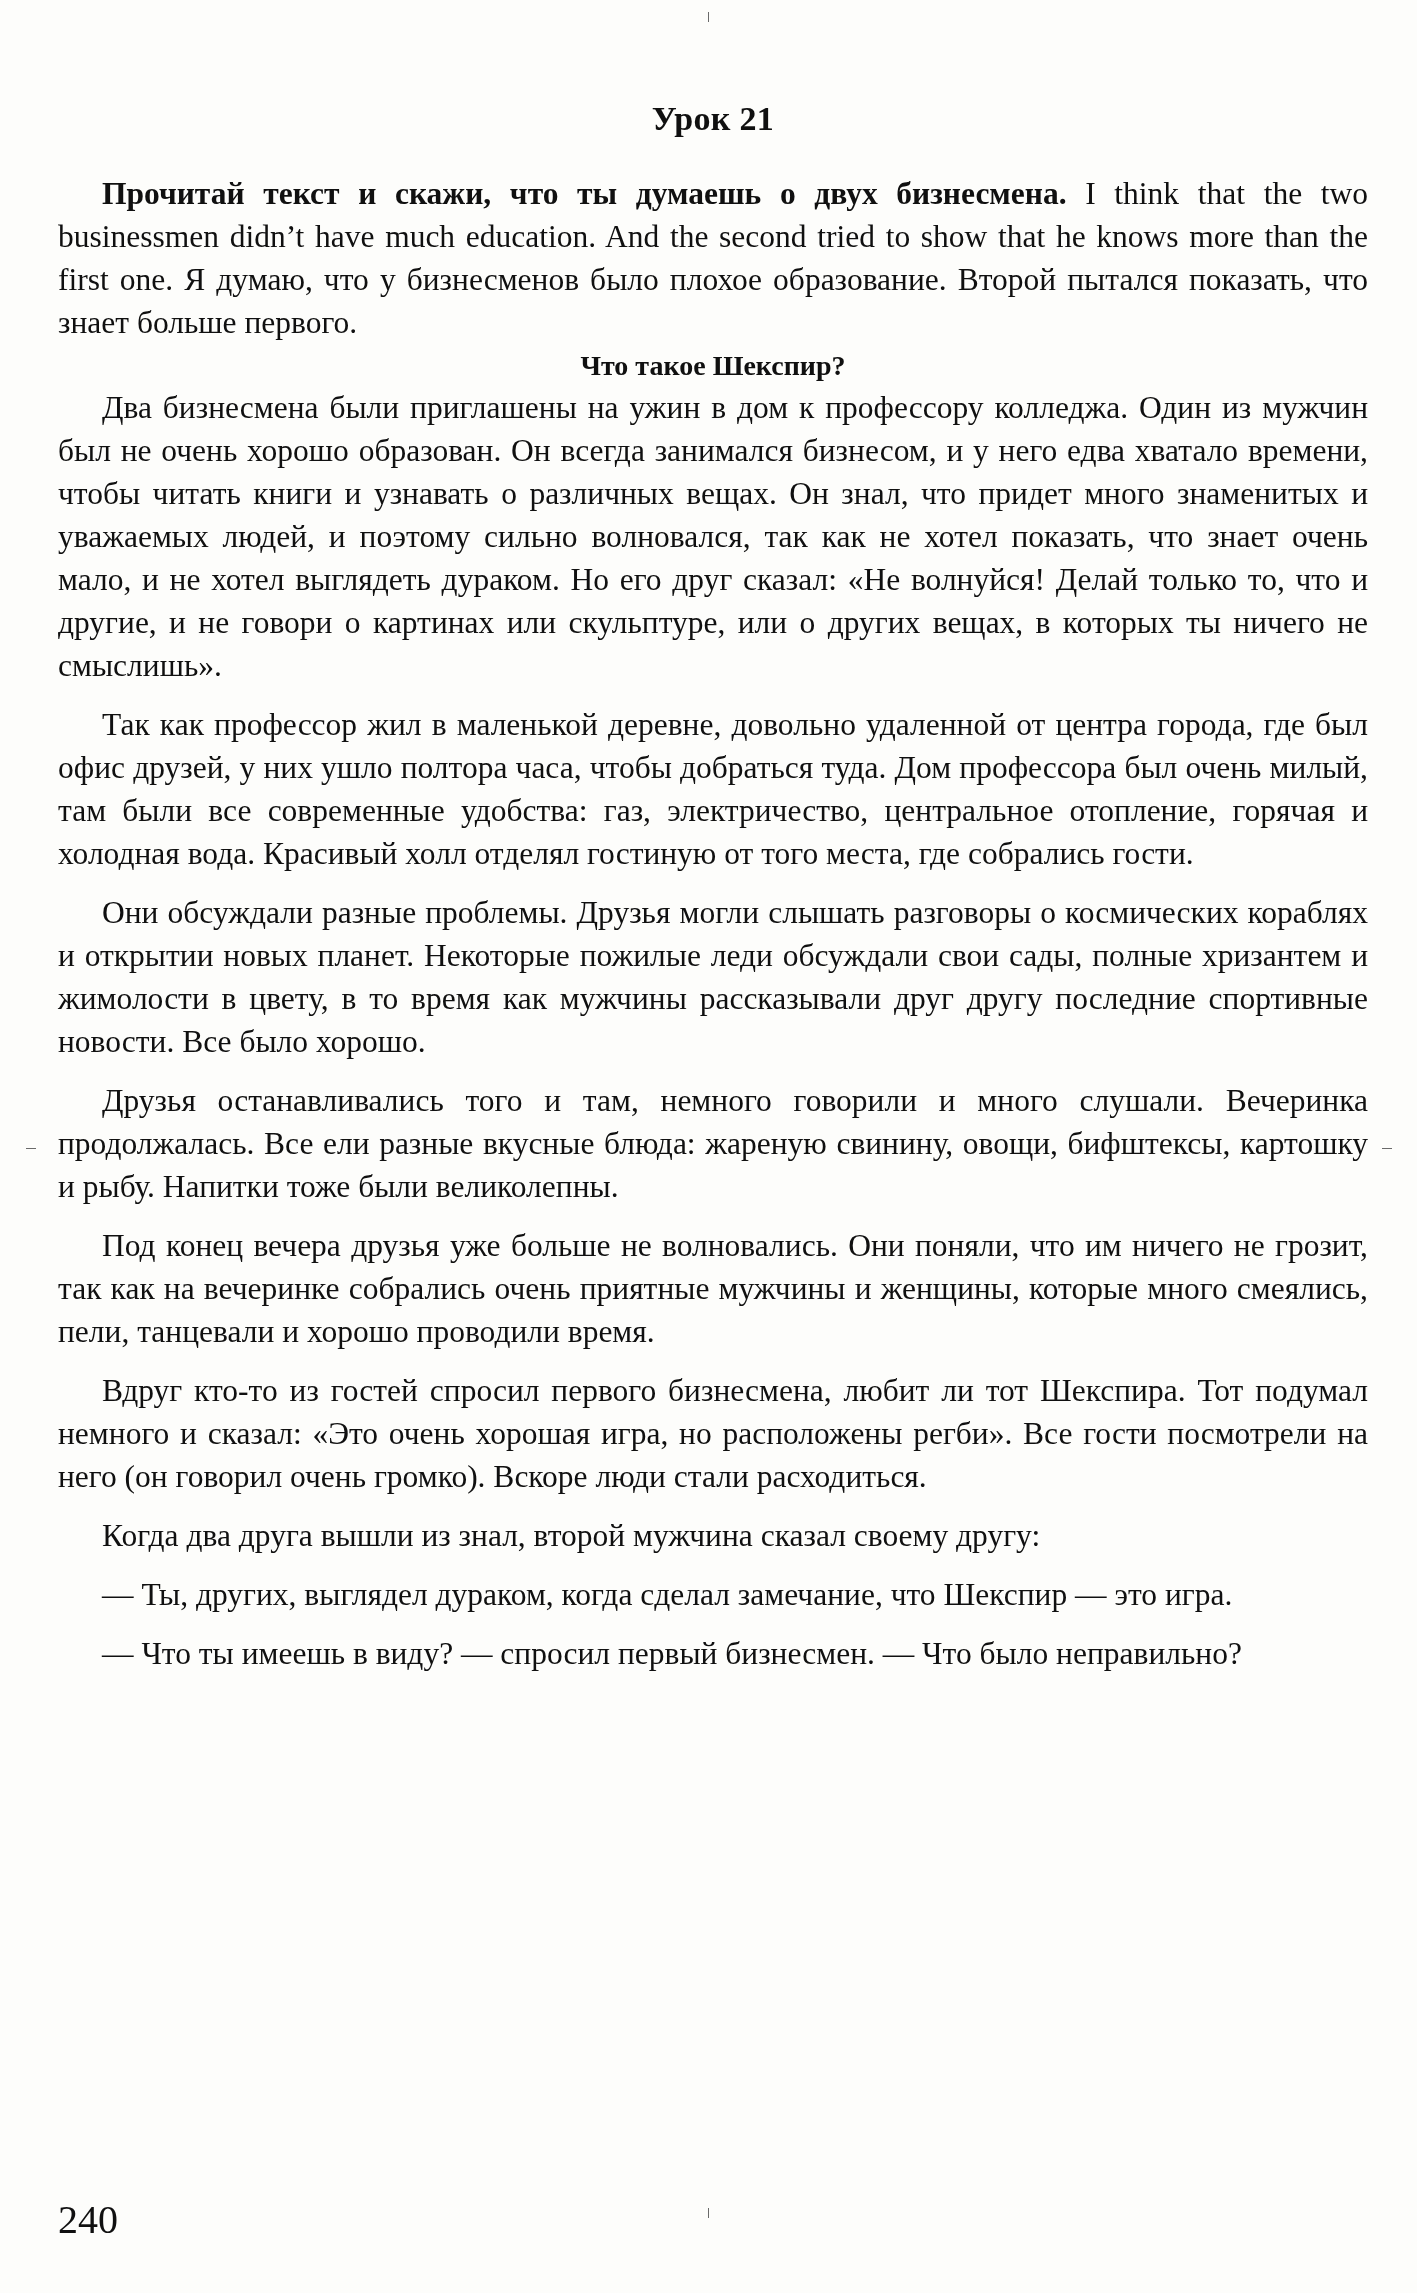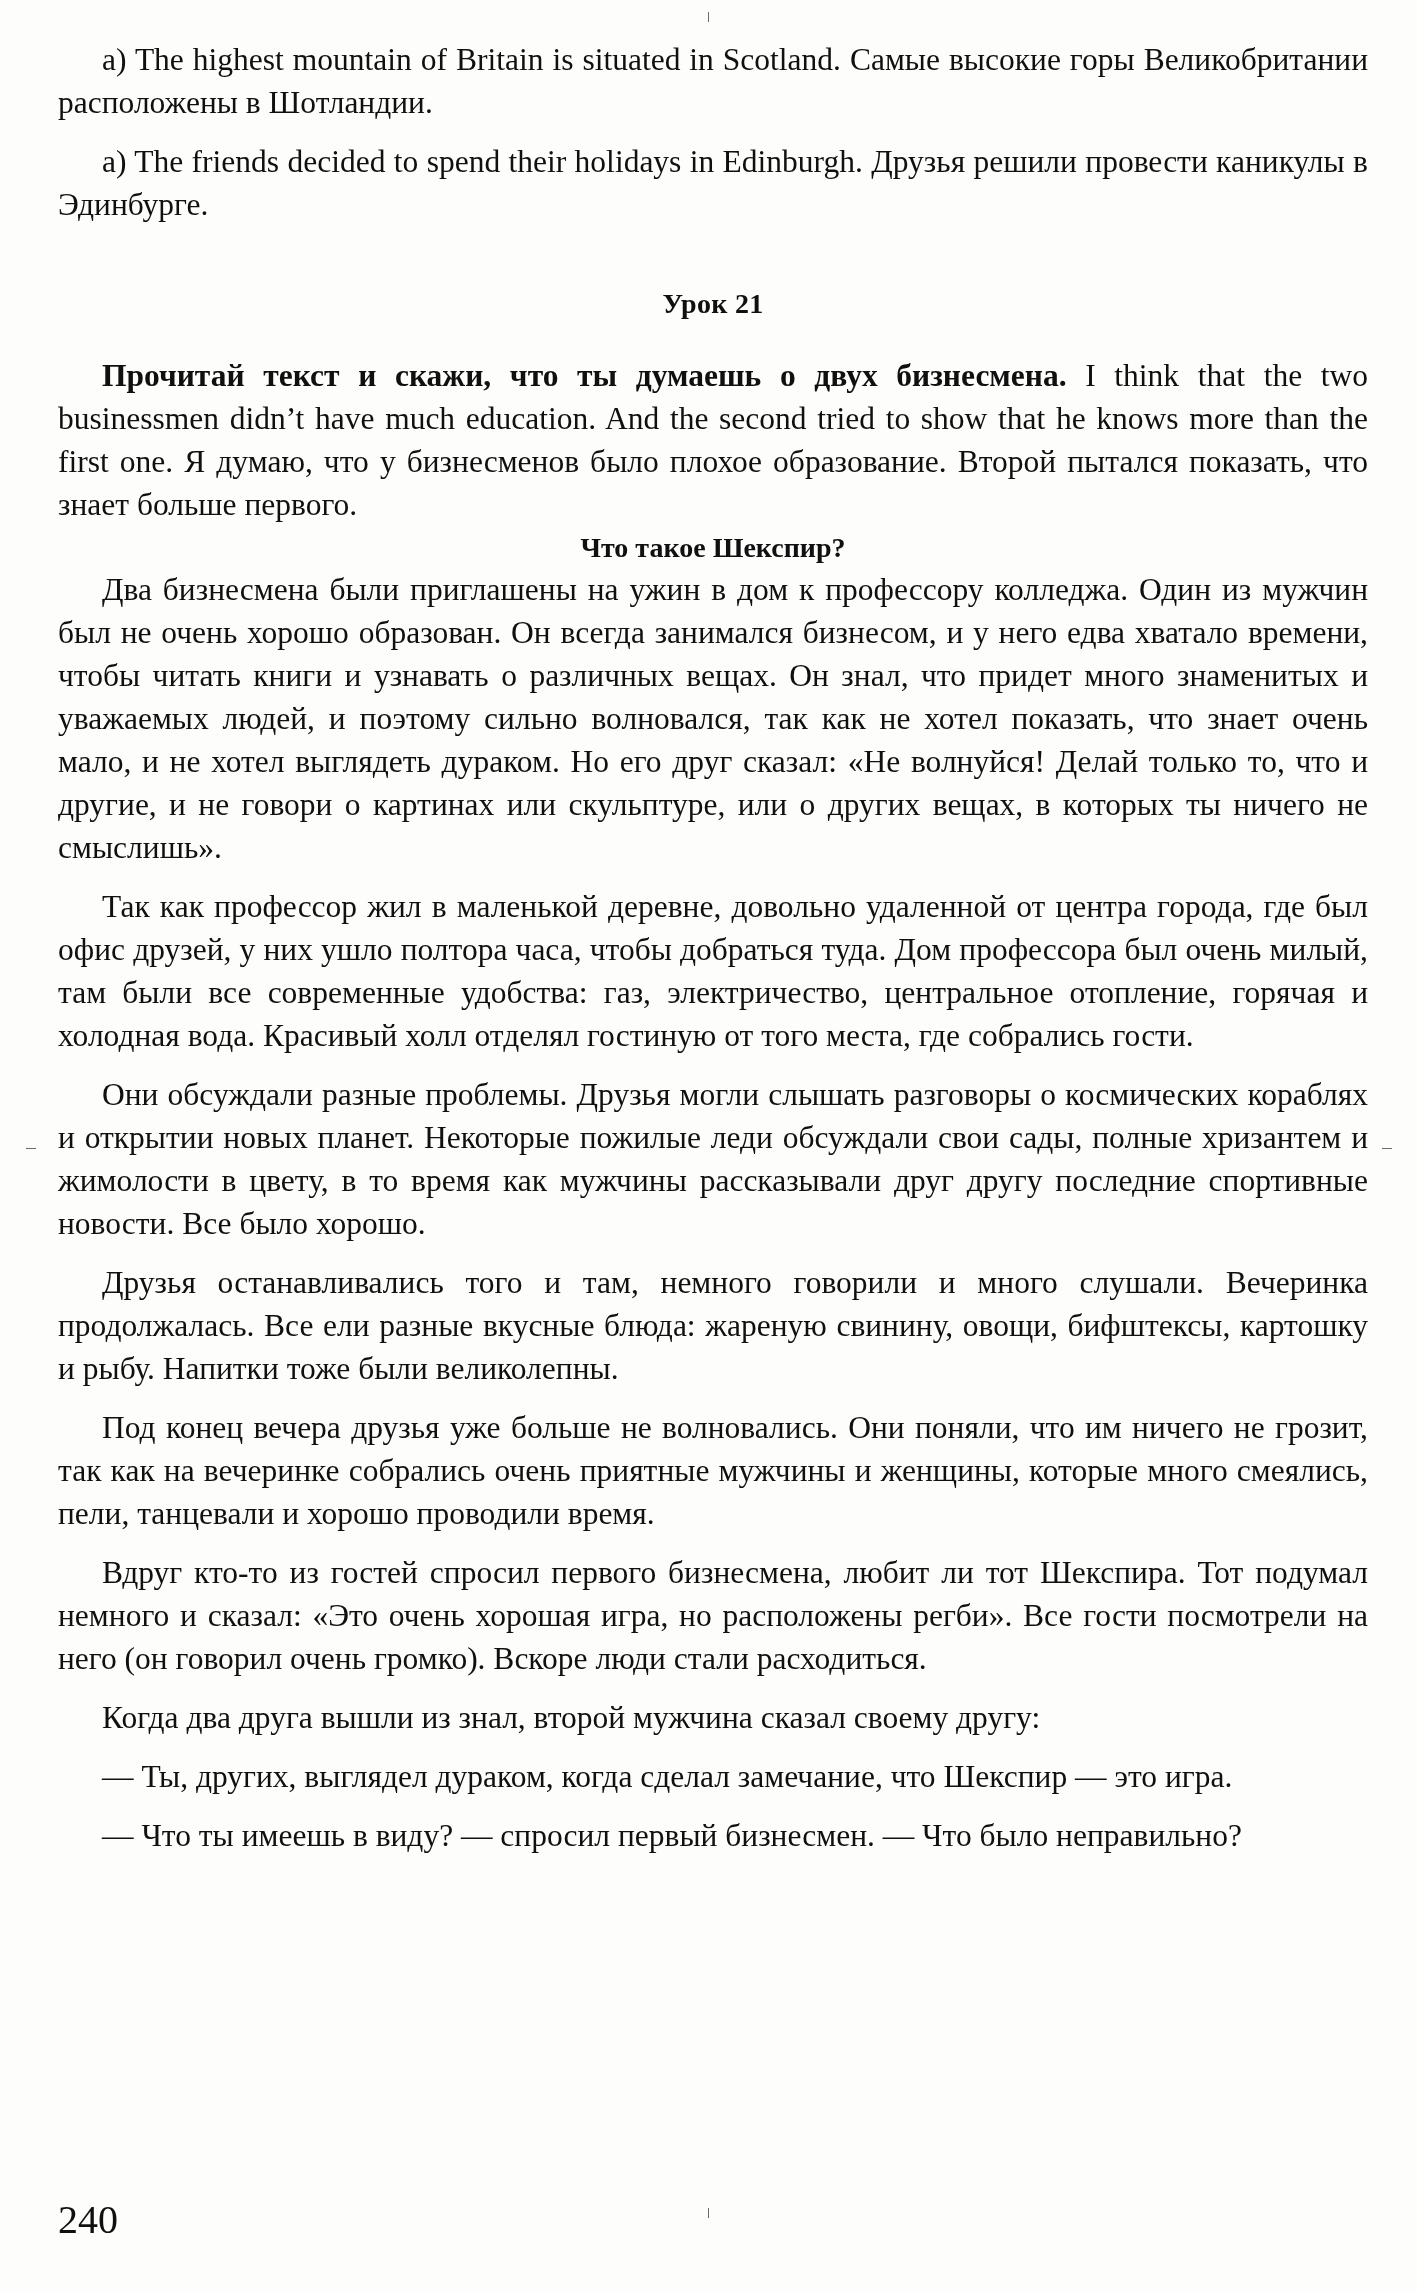--- a/index.html
+++ b/index.html
@@ -35,21 +35,21 @@
     line-height: 43px;
     text-align: justify;
     text-justify: inter-word;
     hyphens: manual;
   }
   p.indent {
     text-indent: 44px;
   }
   .lesson-title {
     text-align: center;
-    font-size: 28px;
+    font-size: 34px;
     font-weight: bold;
     margin-top: 62px;
     margin-bottom: 34px;
     letter-spacing: 0.3px;
   }
   .section-title {
     text-align: center;
     font-size: 28px;
     font-weight: bold;
     margin-top: 6px;
@@ -85,24 +85,20 @@
 
 <div class="page">
 
   <div class="tick tick-left"></div>
   <div class="tick tick-right"></div>
   <div class="tick tick-top"></div>
   <div class="tick tick-bottom"></div>
 
   <div class="content">
 
-    <div class="first-group">
-      <p class="indent">a) The highest mountain of Britain is situated in Scotland. Самые высокие горы Великобритании расположены в Шотландии.</p>
-      <p class="indent group-space">a) The friends decided to spend their holidays in Edinburgh. Друзья решили провести каникулы в Эдинбурге.</p>
-    </div>
 
     <div class="lesson-title">Урок 21</div>
 
     <p class="indent"><span class="task-lead">Прочитай текст и скажи, что ты думаешь о двух бизнесмена.</span><span> I think that the two businessmen didn’t have much education. And the second tried to show that he knows more than the first one. Я думаю, что у бизнесменов было плохое образование. Второй пытался показать, что знает больше первого.</span></p>
 
     <div class="section-title">Что такое Шекспир?</div>
 
     <div>
       <p class="indent">Два бизнесмена были приглашены на ужин в дом к профессору колледжа. Один из мужчин был не очень хорошо образован. Он всегда занимался бизнесом, и у него едва хватало времени, чтобы читать книги и узнавать о различных вещах. Он знал, что придет много знаменитых и уважаемых людей, и поэтому сильно волновался, так как не хотел показать, что знает очень мало, и не хотел выглядеть дураком. Но его друг сказал: «Не волнуйся! Делай только то, что и другие, и не говори о картинах или скульптуре, или о других вещах, в которых ты ничего не смыслишь».</p>
       <p class="indent group-space">Так как профессор жил в маленькой деревне, довольно удаленной от центра города, где был офис друзей, у них ушло полтора часа, чтобы добраться туда. Дом профессора был очень милый, там были все современные удобства: газ, электричество, центральное отопление, горячая и холодная вода. Красивый холл отделял гостиную от того места, где собрались гости.</p>

